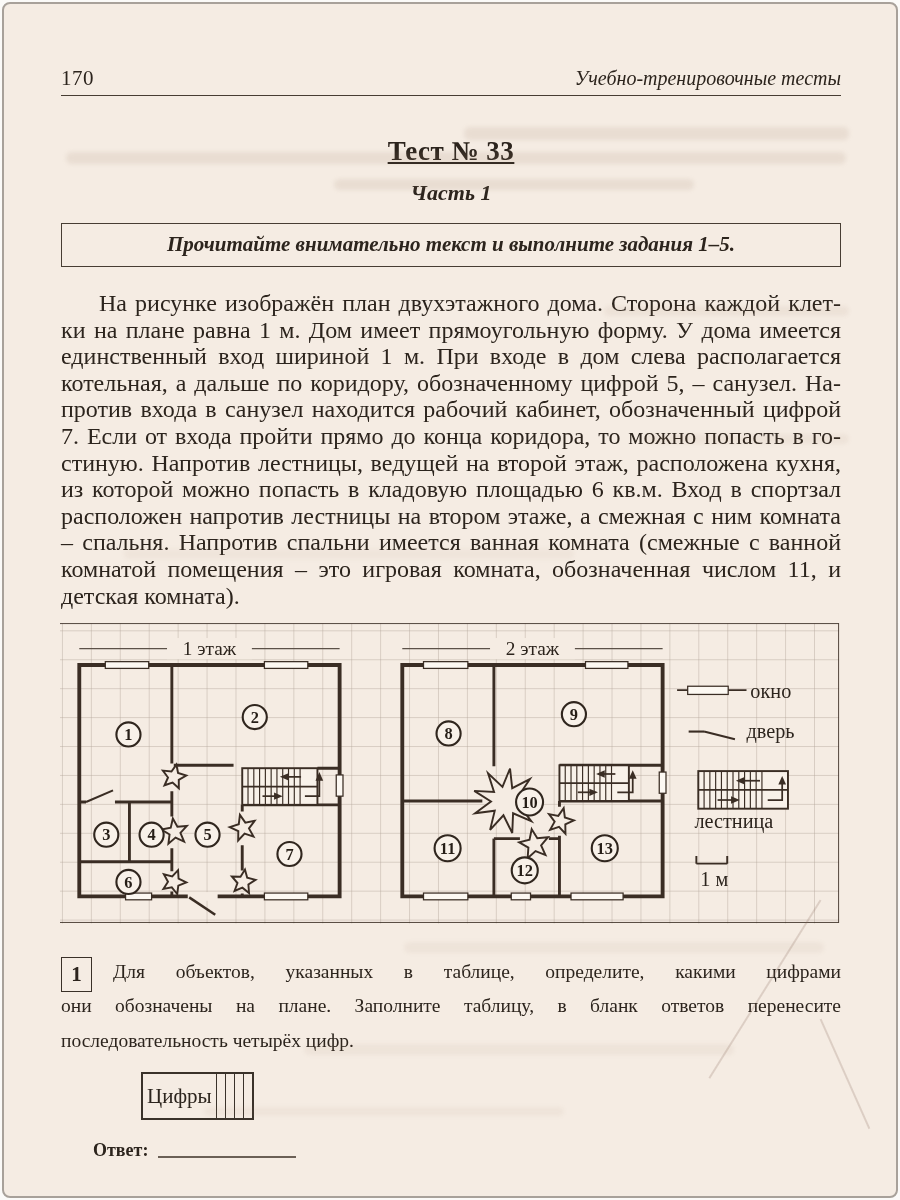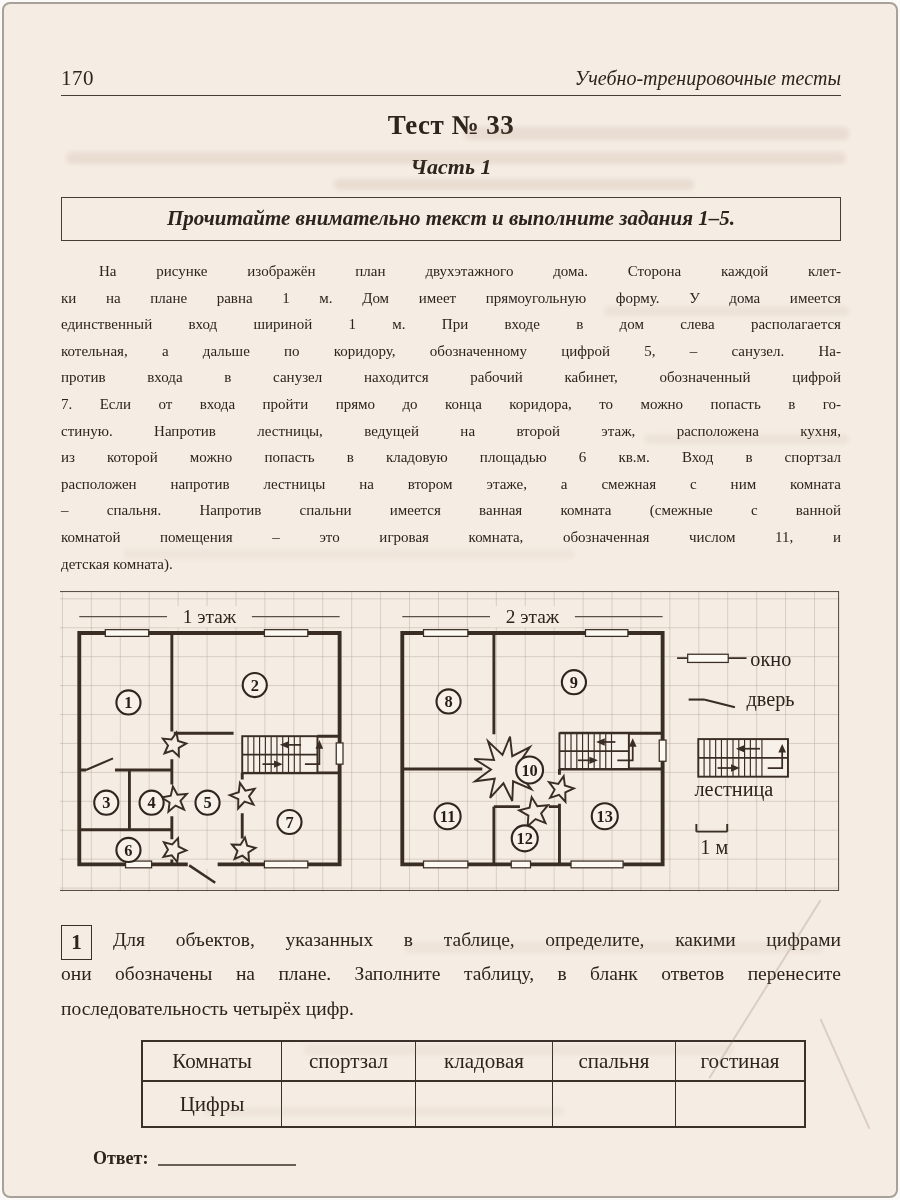--- a/index.html
+++ b/index.html
@@ -7,26 +7,26 @@
   .scan{position:relative;width:900px;height:1200px;background:#fbfaf8;}
   .page{position:absolute;left:2px;top:2px;width:892px;height:1192px;border:2px solid #a8a19a;
         border-radius:8px;background:#f5ece3;overflow:hidden;}
   .content{position:relative;padding:0 55px 0 57px;color:#2c241d;}
   
   .header{display:flex;justify-content:space-between;align-items:baseline;padding-top:62px;}
   .pageno{font-size:21px;letter-spacing:.5px;}
   .hright{font-size:20px;font-style:italic;}
   .hrule{border-top:1.8px solid #473d33;margin-top:4px;}
   
-  .title{Text-align:center;text-align:center;font-size:27px;font-weight:bold;margin-top:14px;letter-spacing:.5px;}
+  .title{Text-align:center;text-align:center;font-size:27px;font-weight:bold;margin-top:40px;letter-spacing:.5px;text-decoration:underline;}
   .part{text-align:center;font-size:22px;font-weight:bold;margin-top:13px;font-style:italic;}
   .instrbox{border:1.7px solid #473d33;margin-top:17px;padding:8px 6px 9px 6px;text-align:center;
             font-size:21px;font-weight:bold;font-style:italic;background:transparent;}
   
-  .para{margin-top:17px;font-size:15px;line-height:26.6px;}
+  .para{margin-top:23px;font-size:24px;line-height:26.6px;}
   .pline{text-align:justify;text-align-last:justify;white-space:normal;}
   .pline.first{text-indent:38px;}
   .pline.last{text-align:left;text-align-last:left;}
   
   .figwrap{margin-top:7px;margin-left:-1px;}
   svg text{font-family:"Liberation Serif","DejaVu Serif",serif;}
   .wall{stroke:#3a2d24;fill:none;}
   .thinline{stroke:#3a2d24;fill:none;}
   .win{fill:#fcf8f2;stroke:#3a2d24;stroke-width:1.3;}
   .tear{fill:#f5ece3;stroke:#3a2d24;stroke-width:2;}
@@ -296,27 +296,20 @@
     <div class="taskrow">
       <div class="tasknum">1</div>
       <div class="taskline1">Для объектов, указанных в таблице, определите, какими цифрами</div>
     </div>
     <div class="tline">они обозначены на плане. Заполните таблицу, в бланк ответов перенесите</div>
     <div class="tline last">последовательность четырёх цифр.</div>
   </div>
 
   <table class="qtable">
     <tbody>
-            <tr class="hd">
-      <td style="width:130px">Комнаты</td>
-      <td style="width:125px">спортзал</td>
-      <td style="width:128px">кладовая</td>
-      <td style="width:114px">спальня</td>
-      <td style="width:120px">гостиная</td>
-    </tr>
     <tr class="dt">
       <td>Цифры</td>
       <td></td>
       <td></td>
       <td></td>
       <td></td>
     </tr>
   </tbody>
         </table>
 

